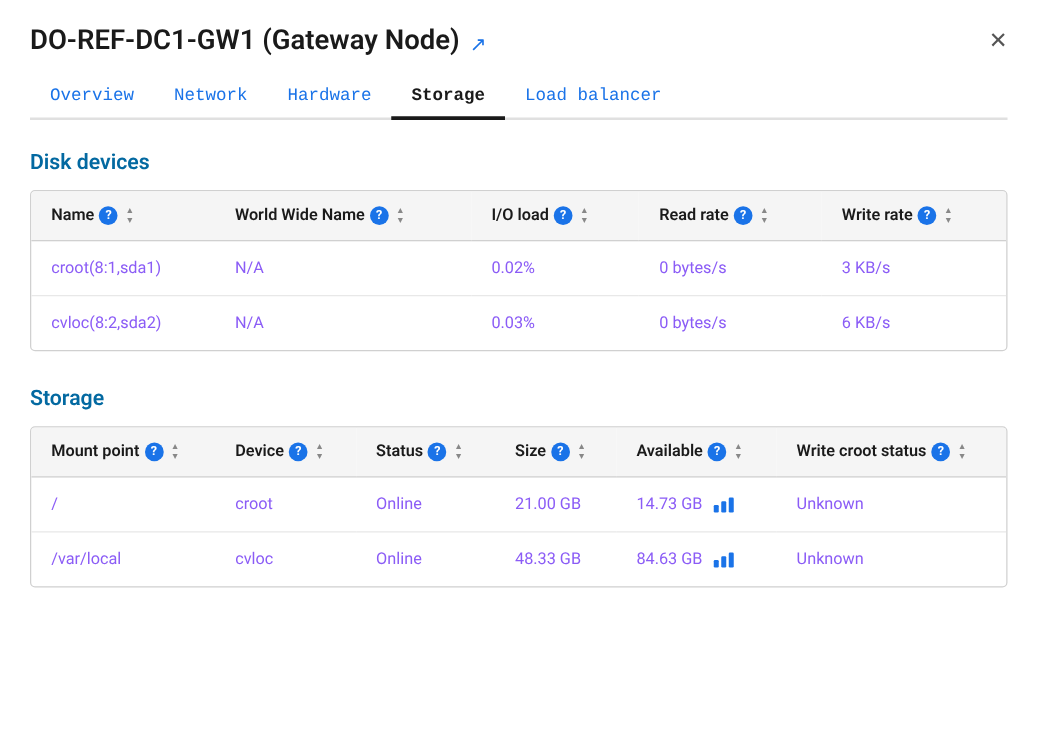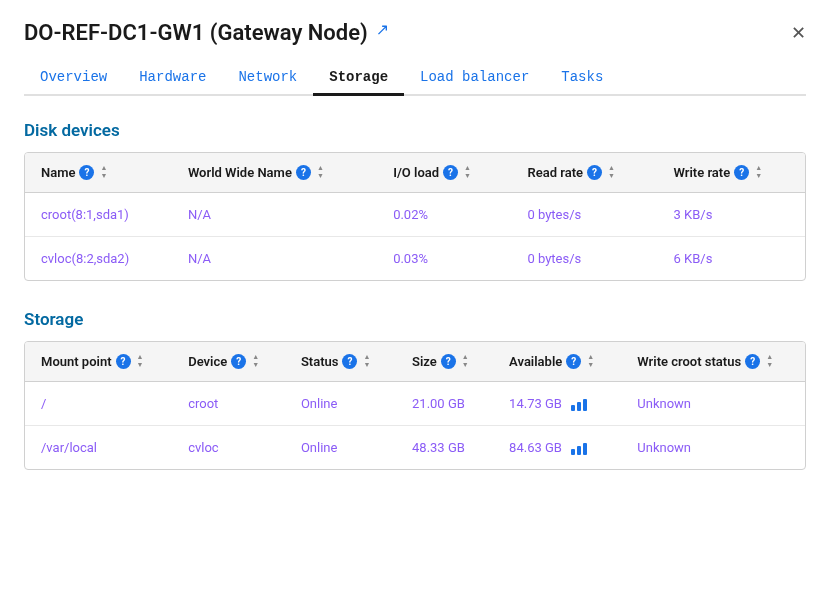--- a/index.html
+++ b/index.html
@@ -14,21 +14,21 @@
     }
 
     .header {
       display: flex;
       align-items: center;
       justify-content: space-between;
       margin-bottom: 16px;
     }
     .title-area {
       display: flex;
-      align-items: flex-start;
+      align-items: flex-end;
       gap: 8px;
     }
     .title {
       font-size: 22px;
       font-weight: 600;
       color: #1a1a1a;
     }
     .external-link-icon {
       color: #1a73e8;
       font-size: 16px;
@@ -170,25 +170,24 @@
 <div class="header">
   <div class="title-area">
     <span class="title">DO-REF-DC1-GW1 (Gateway Node)</span>
     <span class="external-link-icon" title="Open in new tab">↗</span>
   </div>
   <span class="close-icon">✕</span>
 </div>
 
 <div class="tabs">
   <span class="tab">Overview</span>
+  <span class="tab">Network</span>
   <span class="tab">Hardware</span>
-  <span class="tab">Network</span>
   <span class="tab active">Storage</span>
   <span class="tab">Load balancer</span>
-  <span class="tab">Tasks</span>
 </div>
 
 <div class="section-title">Disk devices</div>
 
 <div class="table-container">
   <table>
     <thead>
       <tr>
         <th>
           <span class="th-inner">

